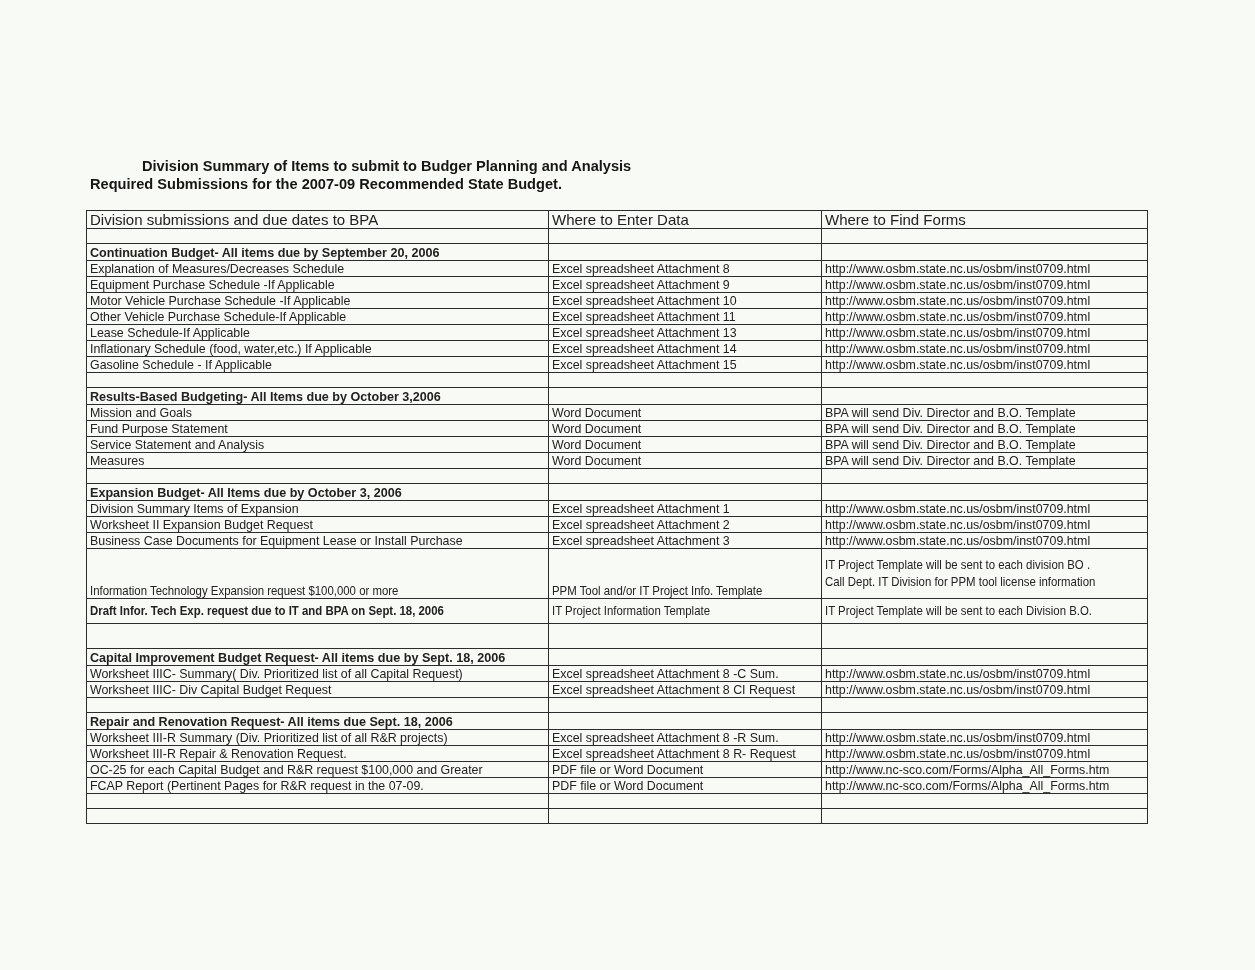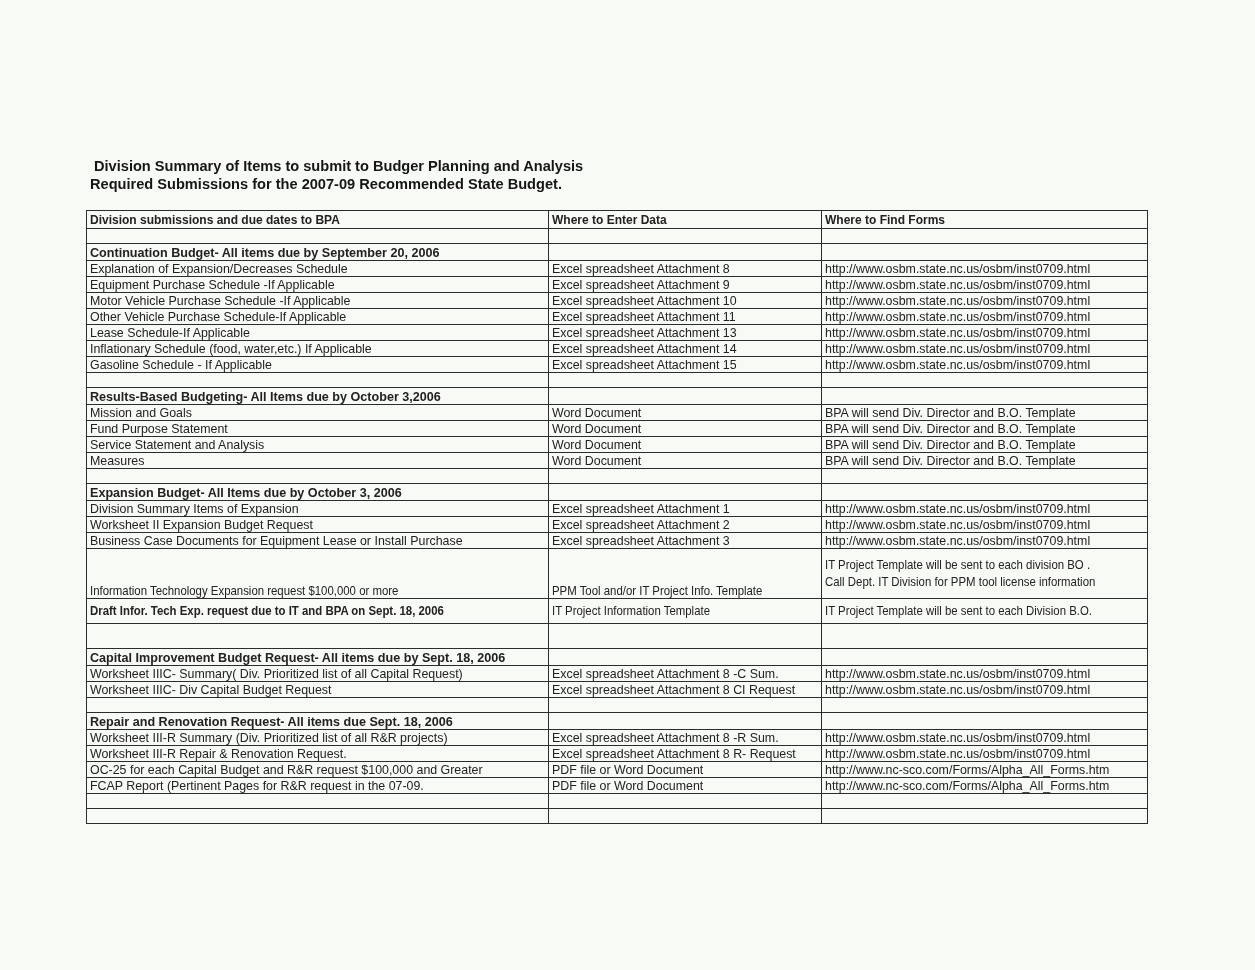--- a/index.html
+++ b/index.html
@@ -13,21 +13,21 @@
   }
   .title {
     position: absolute;
     left: 90px; top: 157px;
     font-family: "Liberation Sans", sans-serif;
     font-weight: bold;
     font-size: 14.6px;
     line-height: 18px;
     color: #161616;
   }
-  .title .l1 { padding-left: 4px; }
+  .title .l1 { padding-left: 4px; margin-left: 48px; }
   table.sheet {
     position: absolute;
     left: 86px; top: 210px;
     width: 1061px;
     border-collapse: collapse;
     table-layout: fixed;
     font-size: 12.4px;
   }
   table.sheet col.c1 { width: 462px; }
   table.sheet col.c2 { width: 273px; }
@@ -35,21 +35,21 @@
   table.sheet td {
     border: 1.4px solid #2c2c2c;
     padding: 0 3px;
     height: 16px;
     line-height: 14px;
     vertical-align: bottom;
     white-space: nowrap;
     overflow: hidden;
     color: #222;
   }
-  tr.hdr td { height: 17px; font-weight: bold; font-size: 12px; vertical-align: middle; }
+  tr.hdr td { height: 17px; font-weight: normal; font-size: 15px; vertical-align: middle; }
   tr.hdr td.center { text-align: left; }
   tr.empty td { height: 14px; }
   tr.section td { height: 16px; font-weight: bold; font-size: 12.6px; margin-top: 40px; }
   tr.row td { height: 15px; }
   tr.tall td { height: 49px; }
   tr.tall td.c3 { vertical-align: middle; white-space: normal; line-height: 17px; font-size: 12.4px; }
   tr.draft td { height: 24px; vertical-align: middle; }
   tr.draft td.bold { font-weight: bold; }
   tr.empty-tall td { height: 24px; }
   .narrow { display: inline-block; transform: scaleX(0.92); transform-origin: left center; }
@@ -79,21 +79,21 @@
         <td></td>
         <td></td>
       </tr>
 
     <tr class="section">
       <td>Continuation Budget- All items due by September 20, 2006</td>
         <td></td>
         <td></td>
     </tr>
     <tr class="row">
-        <td>Explanation of Expansion/Decreases Schedule</td>
+        <td>Explanation of Measures/Decreases Schedule</td>
         <td>Excel spreadsheet Attachment 8</td>
         <td>http://www.osbm.state.nc.us/osbm/inst0709.html</td>
       </tr>
     <tr class="row">
         <td>Equipment Purchase Schedule -If Applicable</td>
         <td>Excel spreadsheet Attachment 9</td>
         <td>http://www.osbm.state.nc.us/osbm/inst0709.html</td>
       </tr>
     <tr class="row">
         <td>Motor Vehicle Purchase Schedule -If Applicable</td>

